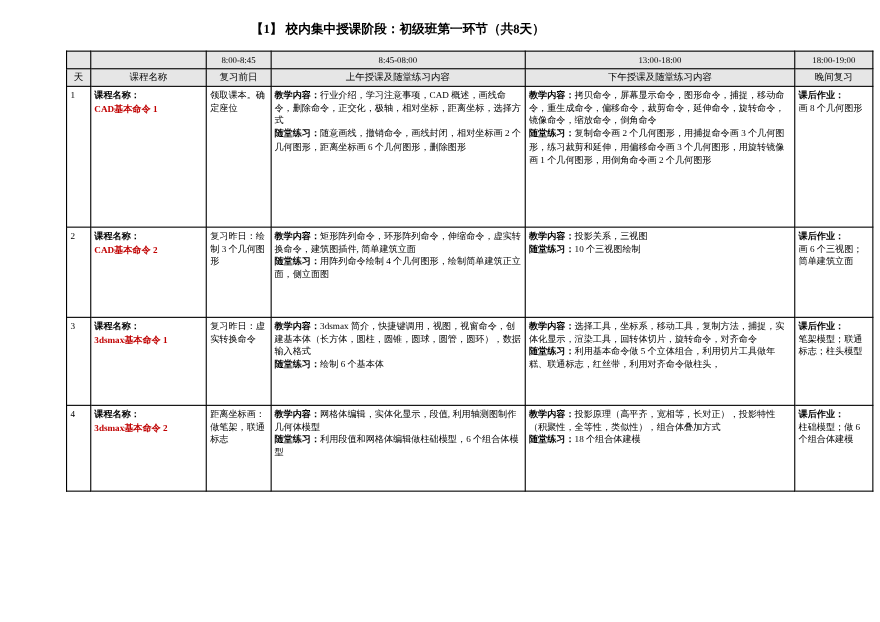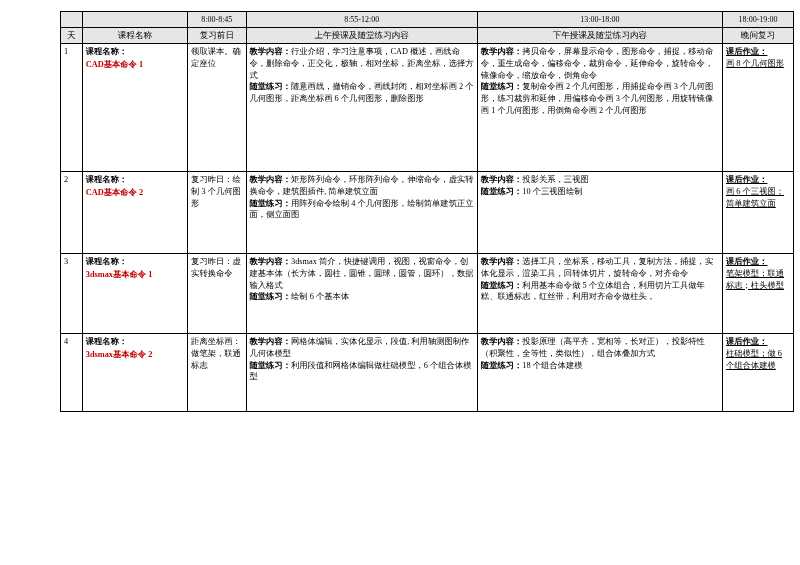--- a/index.html
+++ b/index.html
@@ -90,21 +90,20 @@
     padding-left: 8px;
   }
   td.review-cell {
     vertical-align: middle;
     font-weight: bold;
     font-size: 8.4px;
   }
   td.evening-cell {
     vertical-align: middle;
     font-size: 8.4px;
-    text-decoration: underline;
   }
   .lbl {
     font-weight: bold;
   }
   .course-name-red {
     color: #c00000;
     font-weight: bold;
     display: block;
     margin-top: 1px;
   }
@@ -118,36 +117,37 @@
   .r2 { height: 82px; }
   .r3 { height: 80px; }
   .r4 { height: 78px; }
 </style>
 </head>
 <body>
 
 <div class="page">
 
 
+  <div class="doc-subtitle">【1】  校内集中授课阶段：初级班第一环节（共8天）</div>
 
   <table class="schedule">
     <colgroup>
       <col class="c-day">
       <col class="c-course">
       <col class="c-review">
       <col class="c-morning">
       <col class="c-after">
       <col class="c-evening">
     </colgroup>
     <tbody>
       <tr class="time-row">
         <td></td>
         <td></td>
         <td>8:00-8:45</td>
-        <td>8:55-12:00</td>
+        <td>8:45-08:00</td>
         <td>13:00-18:00</td>
         <td>18:00-19:00</td>
       </tr>
       <tr class="colname-row">
         <td>天</td>
         <td>课程名称</td>
         <td>复习前日</td>
         <td>上午授课及随堂练习内容</td>
         <td>下午授课及随堂练习内容</td>
         <td>晚间复习</td>

